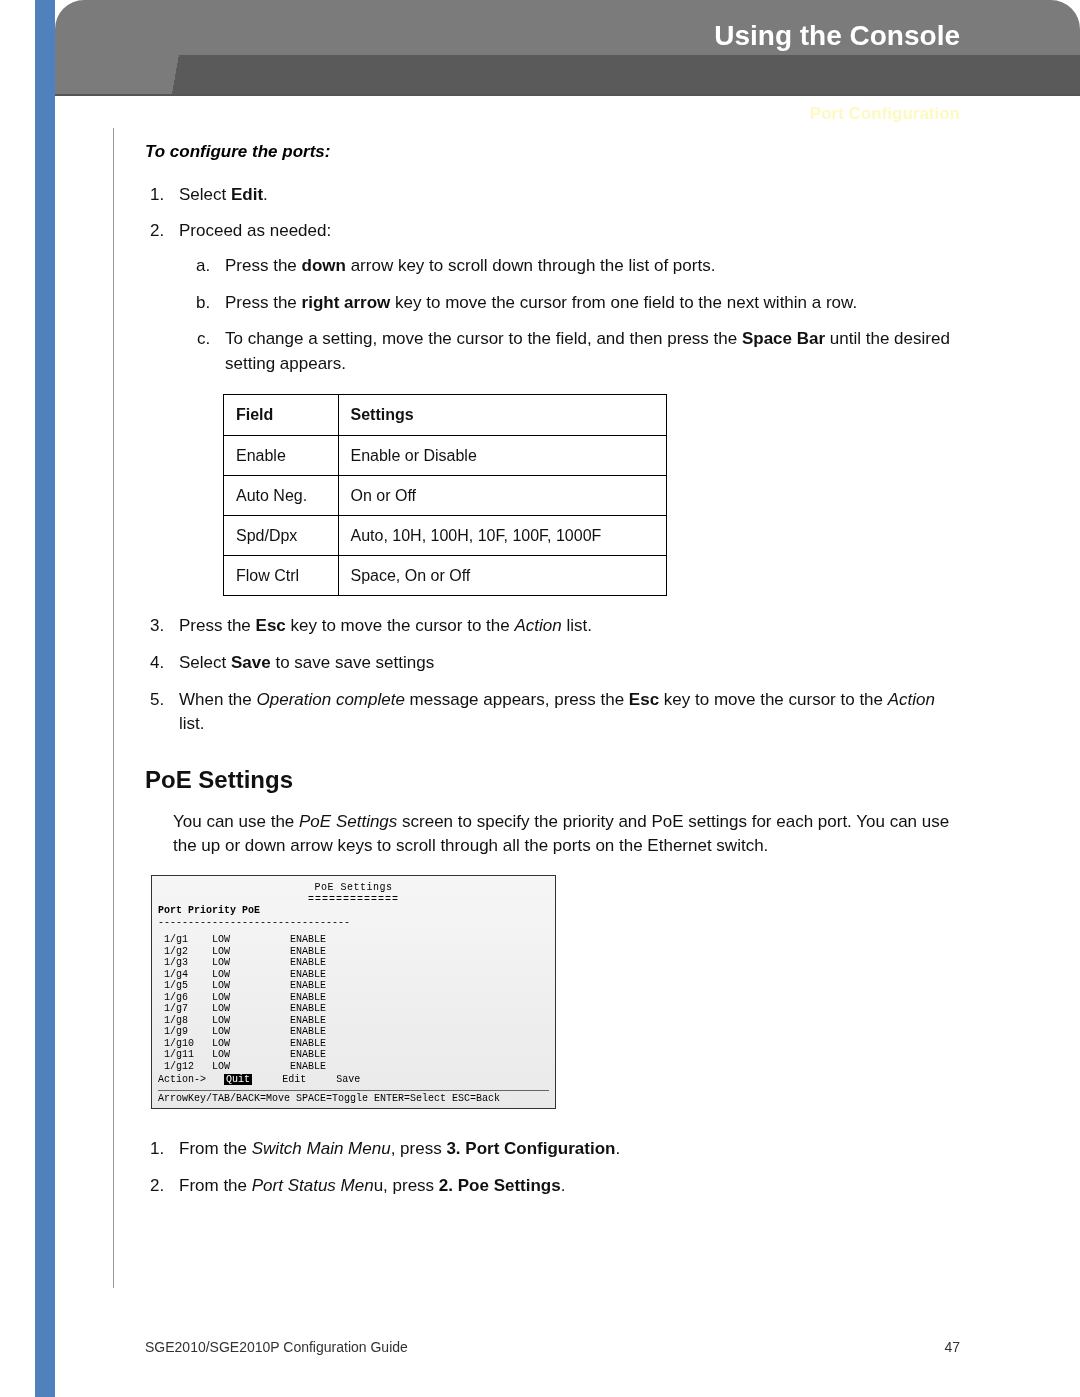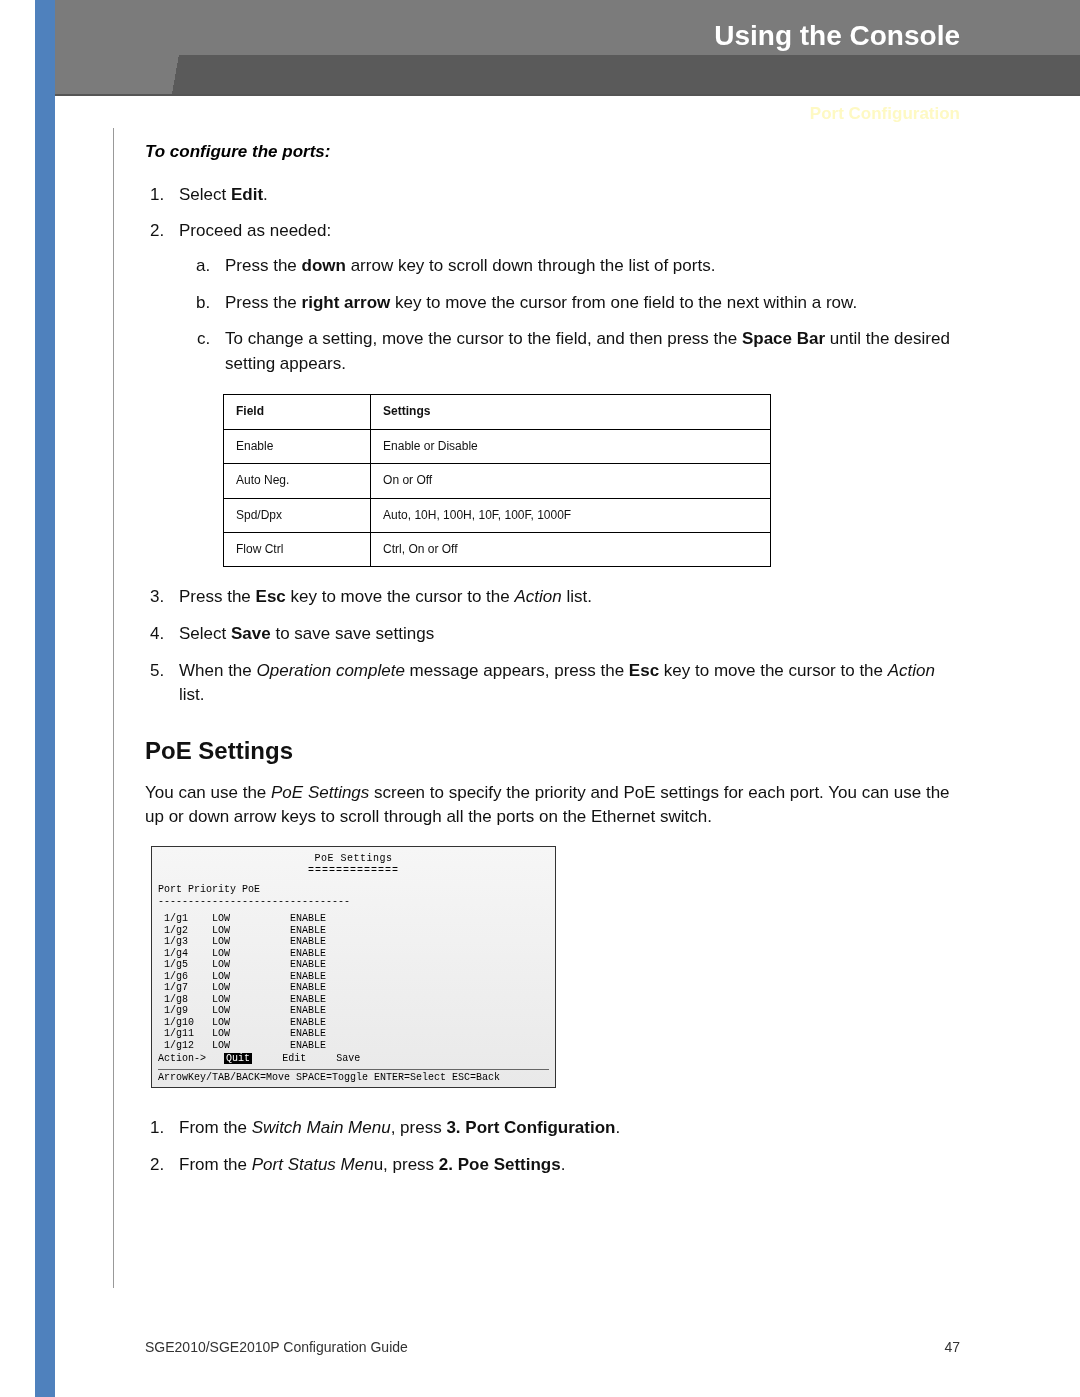--- a/index.html
+++ b/index.html
@@ -20,20 +20,21 @@
     height: 1397px;
     background: #4f81bd;
   }
   .hdr {
     position: absolute;
     left: 55px;
     top: 0;
     right: 0;
     height: 96px;
     background: #7b7b7b;
+    border-radius: 29px;
   }
   .hdr .decor {
     position: absolute;
     left: 0;
     top: 55px;
     width: 100%;
     height: 41px;
     background: linear-gradient(100deg, #7b7b7b 0%, #7b7b7b 12%, #5a5a5a 12%, #5a5a5a 100%);
   }
   .hdr .thinline {
@@ -87,49 +88,49 @@
   }
   ol.main { list-style: decimal; margin-left: 24px; }
   ol.main > li { margin-bottom: 12px; padding-left: 10px; }
   ol.sub { list-style: lower-alpha; margin-left: 36px; margin-top: 10px; }
   ol.sub > li { margin-bottom: 12px; padding-left: 10px; }
   strong { font-weight: bold; }
   em { font-style: italic; }
   table.settings {
     border-collapse: collapse;
     margin: 18px 0 18px 44px;
-    width: 548px;
-    font-size: 12px;
+    width: 444px;
+    font-size: 16px;
   }
   table.settings th, table.settings td {
     border: 1px solid #000;
     padding: 8px 12px;
     text-align: left;
   }
   table.settings th { font-weight: bold; }
   h3.section {
     font-size: 24px;
     font-weight: bold;
     margin: 26px 0 12px 0;
   }
-  p.para { margin-bottom: 16px; }
+  p.para { margin-bottom: 16px; margin-left: 28px; }
   .console {
     width: 405px;
     border: 1px solid #333;
     background: linear-gradient(#f6f6f6,#e9e9e9);
     margin: 6px 0 28px 6px;
     padding: 6px 6px 4px 6px;
     font-family: "Courier New", monospace;
     font-size: 10px;
     line-height: 1.15;
     color: #000;
   }
   .console .title { text-align: center; letter-spacing: 0.5px; }
   .console .titleunder { text-align: center; letter-spacing: 1px; }
-  .console .colhead { margin-top: 8px; }
+  .console .colhead { margin-top: 0; font-weight: bold; }
   .console .dashes { margin-top: 0; }
   .console pre.rows { margin: 6px 0 2px 0; font-family: inherit; }
   .console .action { margin-top: 2px; }
   .console .action .sel { background:#000; color:#fff; padding:0 2px; }
   .console .help { margin-top: 4px; border-top:1px solid #666; padding-top:2px; }
   .footer {
     position: absolute;
     left: 145px;
     right: 120px;
     bottom: 42px;
@@ -190,21 +191,21 @@
           <tr>
             <td>Auto Neg.</td>
             <td>On or Off</td>
           </tr>
           <tr>
             <td>Spd/Dpx</td>
             <td>Auto, 10H, 100H, 10F, 100F, 1000F</td>
           </tr>
           <tr>
             <td>Flow Ctrl</td>
-            <td>Ctrl, On or Off</td>
+            <td>Space, On or Off</td>
           </tr>
         </tbody>
       </table>
     </li>
     <li>
       <span>Press the </span><strong>Esc</strong><span> key to move the cursor to the </span><em>Action</em><span> list.</span>
     </li>
     <li>
       <span>Select </span><strong>Save</strong><span> to save save settings</span>
     </li>

